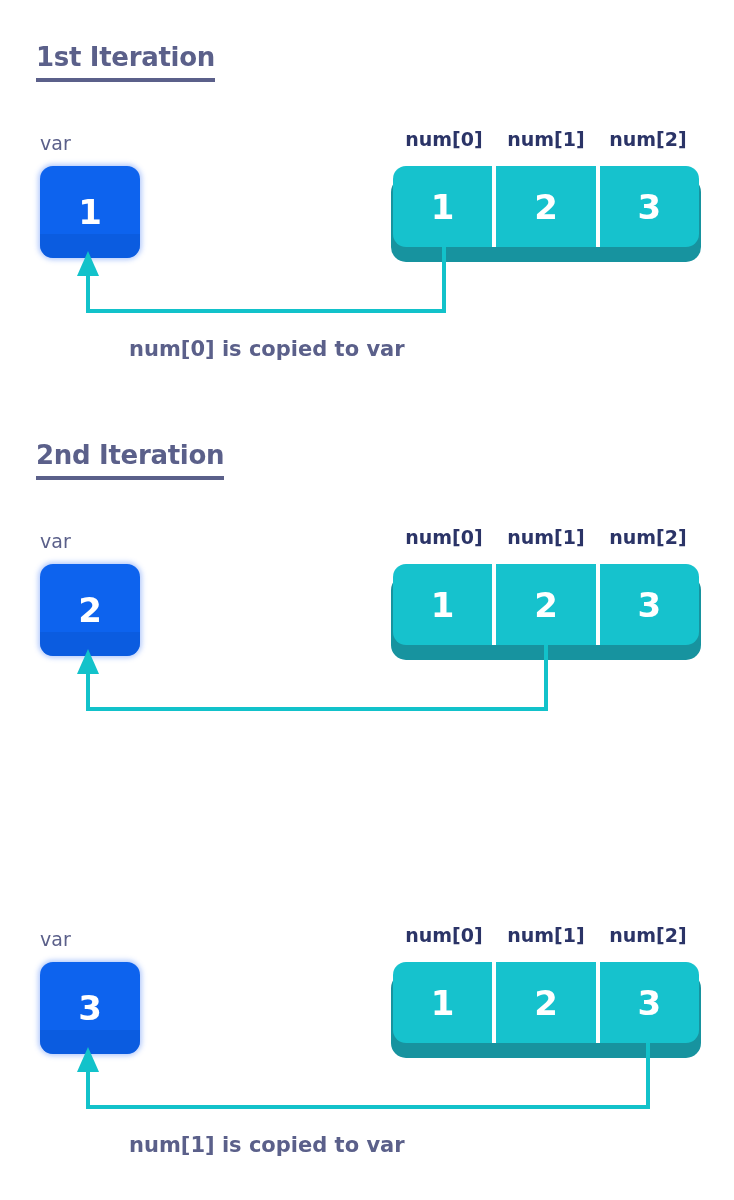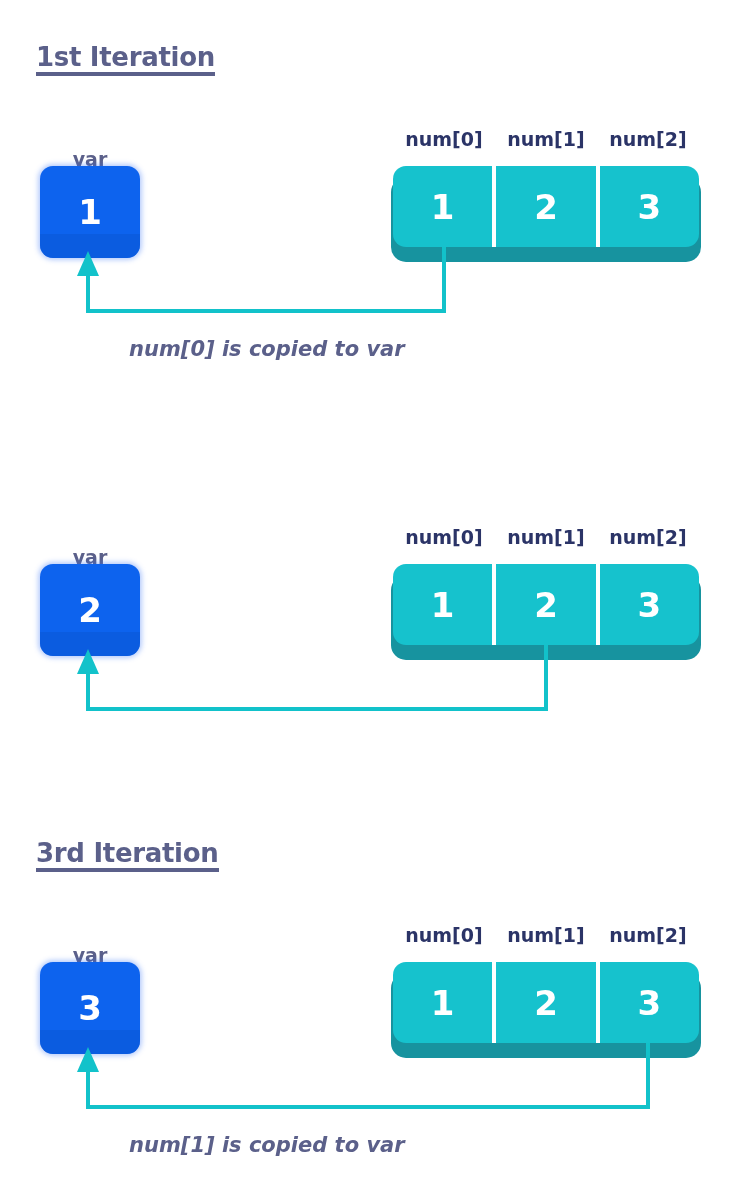--- a/index.html
+++ b/index.html
@@ -24,26 +24,25 @@
     font-family:"DejaVu Sans",sans-serif;
     overflow:hidden;
   }
   .section{position:absolute;left:0;width:734px;height:400px;}
   .title{
     position:absolute;left:36px;top:42px;margin:0;
     display:inline-block;
     font-size:26px;font-weight:bold;letter-spacing:-0.3px;
     color:var(--title-text);
     border-bottom:4px solid var(--title-text);
-    padding-bottom:0;
+    padding-bottom:6px;
   }
   .var-label{
-    position:absolute;left:40px;top:148px;width:100px;
-    text-align:center;
-    font-size:19px;font-weight:bold;color:var(--title-text);
+    position:absolute;left:40px;top:132px;width:100px;
+    font-size:19px;font-weight:normal;color:var(--title-text);
   }
   .var-box{
     position:absolute;left:40px;top:166px;width:100px;height:92px;
     background:var(--var-box-fill);
     border-radius:13px;
     display:flex;align-items:center;justify-content:center;
     box-shadow:0 0 5px 2px rgba(45,110,245,0.35);
   }
   .var-box::after{
     content:"";position:absolute;left:0;right:0;bottom:0;height:24px;
@@ -75,21 +74,20 @@
   }
   .cell + .cell{border-left:4px solid var(--divider);}
   .arrow{
     position:absolute;left:0;top:0;width:734px;height:340px;
     pointer-events:none;
   }
   .caption{
     position:absolute;left:129px;top:337px;
     font-size:21px;font-weight:bold;color:var(--caption-text);
     white-space:nowrap;
-    font-style:italic;
   }
 </style>
 </head>
 <body>
 
 <div class="canvas">
 
   <div class="section" style="top:0">
     <h2 class="title">1st Iteration</h2>
     <div class="var-label">var</div>
@@ -113,20 +111,21 @@
         </div>
     </div>
     <svg class="arrow" viewBox="0 0 734 340">
       <path d="M444 247 V311 H88 V270" fill="none" stroke-width="4" stroke="#12c2ca"></path>
       <polygon points="88,251 77,276 99,276" fill="#12c2ca"></polygon>
     </svg>
     <div class="caption">num[0] is copied to var</div>
   </div>
 
   <div class="section" style="top:398px">
+    <h2 class="title">2nd Iteration</h2>
     <div class="var-label">var</div>
     <div class="var-box">
       <span class="var-value">2</span>
     </div>
     <div class="num-labels">
       <span>num[0]</span>
       <span>num[1]</span>
       <span>num[2]</span>
     </div>
     <div class="array-box">
@@ -140,21 +139,20 @@
           <span>3</span>
         </div>
     </div>
     <svg class="arrow" viewBox="0 0 734 340">
       <path d="M546 247 V311 H88 V270" fill="none" stroke-width="4" stroke="#12c2ca"></path>
       <polygon points="88,251 77,276 99,276" fill="#12c2ca"></polygon>
     </svg>
   </div>
 
   <div class="section" style="top:796px">
-    <h2 class="title">3rd Iteration</h2>
     <div class="var-label">var</div>
     <div class="var-box">
       <span class="var-value">3</span>
     </div>
     <div class="num-labels">
       <span>num[0]</span>
       <span>num[1]</span>
       <span>num[2]</span>
     </div>
     <div class="array-box">

